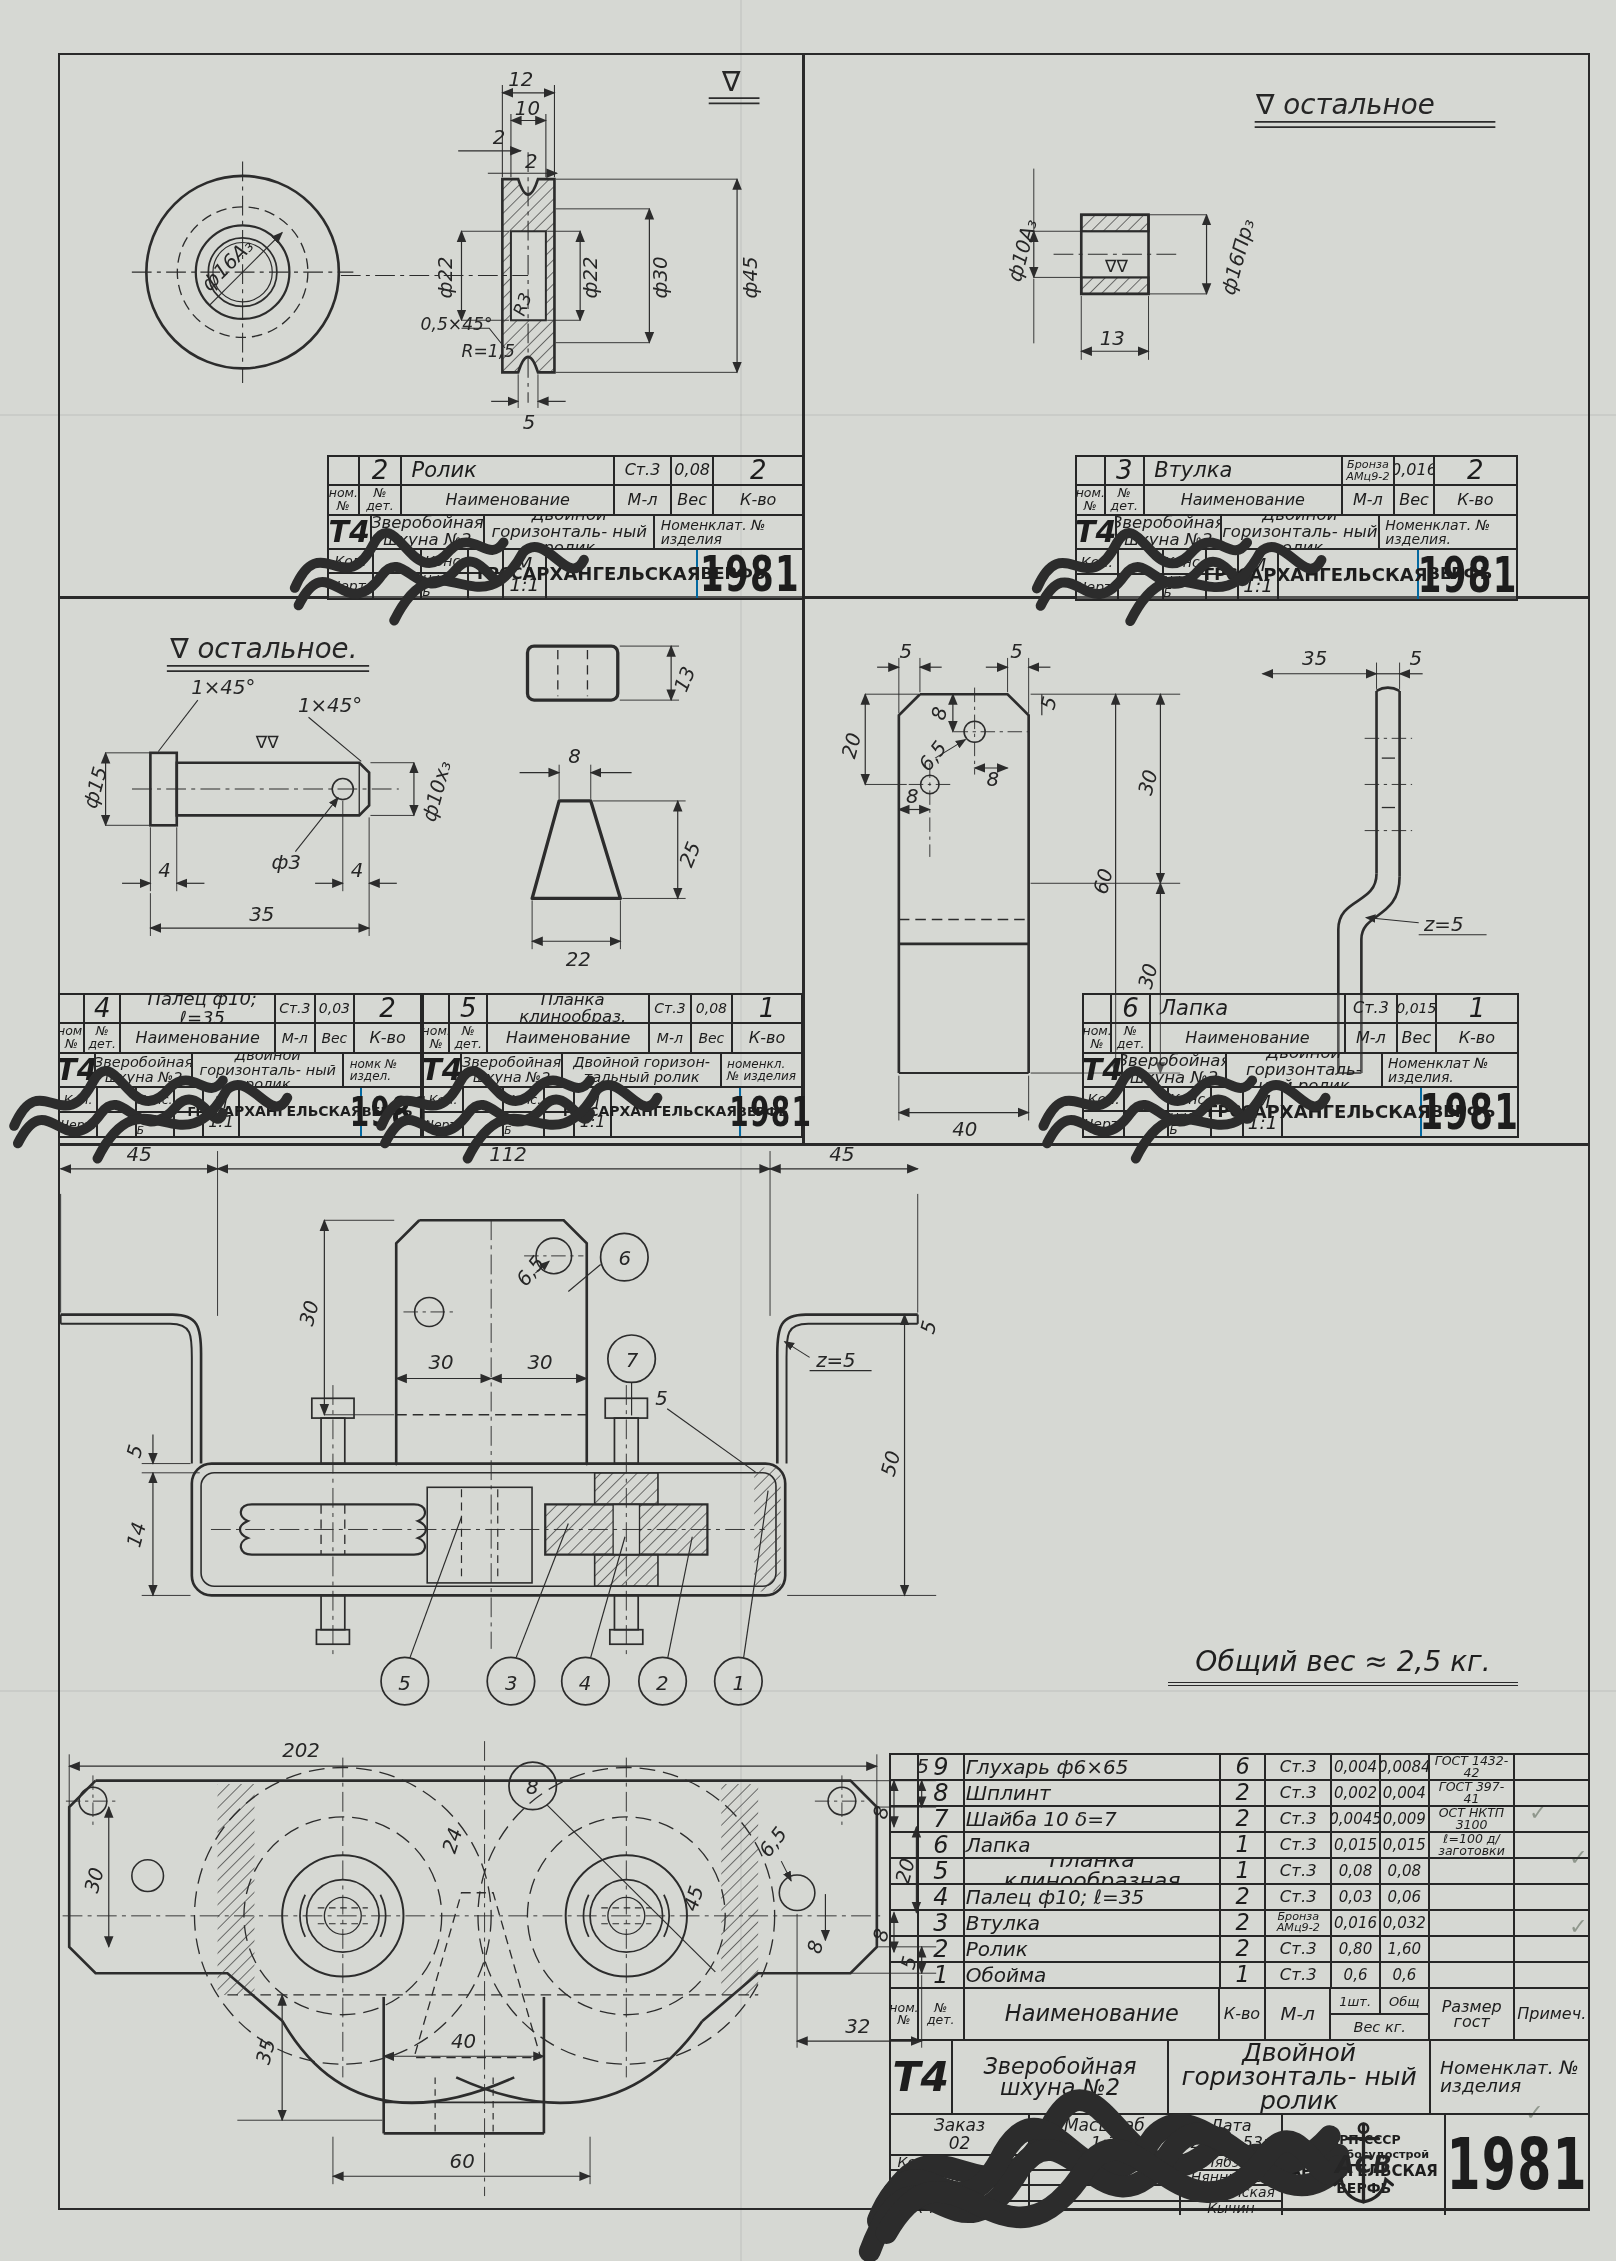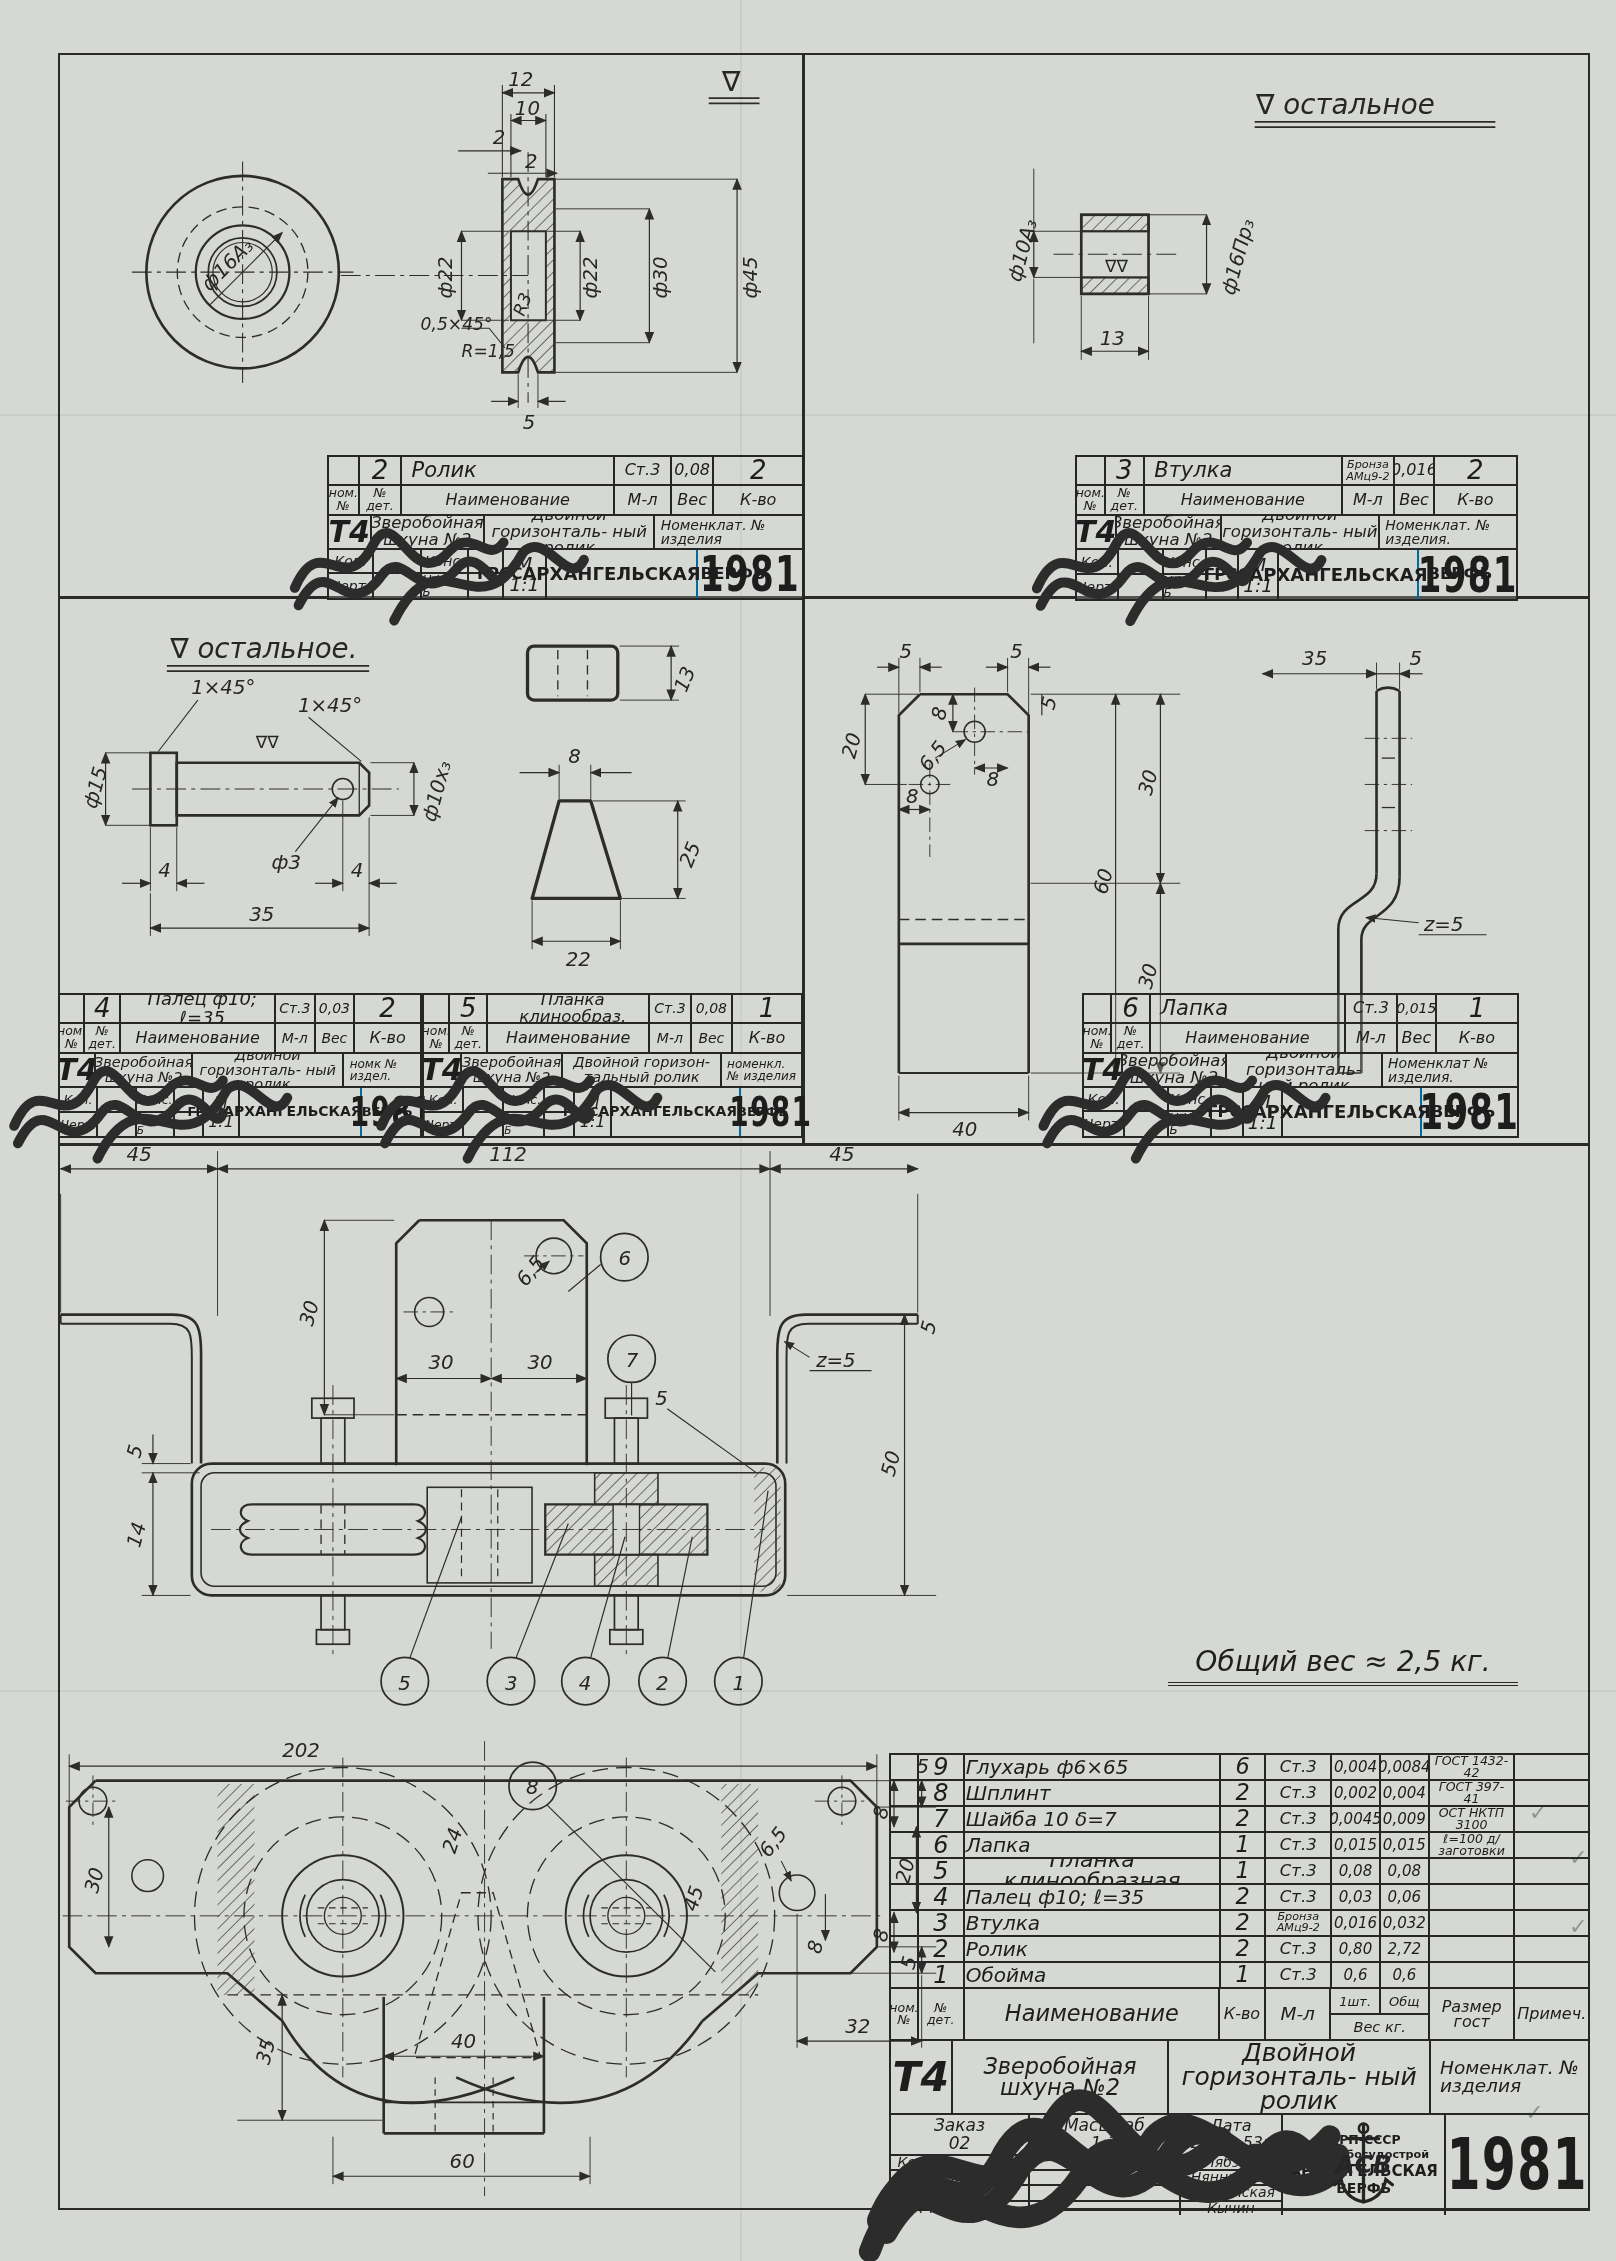--- a/index.html
+++ b/index.html
@@ -974,21 +974,21 @@
         <div class="pc w8 fgost"></div>
         <div class="pc w9"></div>
       </div>
     <div class="prow">
         <div class="pc w1"></div>
         <div class="pc w2 fpos">2</div>
         <div class="pc w3 fname">Ролик</div>
         <div class="pc w4 fqty">2</div>
         <div class="pc w5 fmat">Ст.3</div>
         <div class="pc w6 fw">0,80</div>
-        <div class="pc w7 fw">2,72</div>
+        <div class="pc w7 fw">1,60</div>
         <div class="pc w8 fgost"></div>
         <div class="pc w9"></div>
       </div>
     <div class="prow">
         <div class="pc w1"></div>
         <div class="pc w2 fpos">1</div>
         <div class="pc w3 fname">Обойма</div>
         <div class="pc w4 fqty">1</div>
         <div class="pc w5 fmat">Ст.3</div>
         <div class="pc w6 fw">0,6</div>

